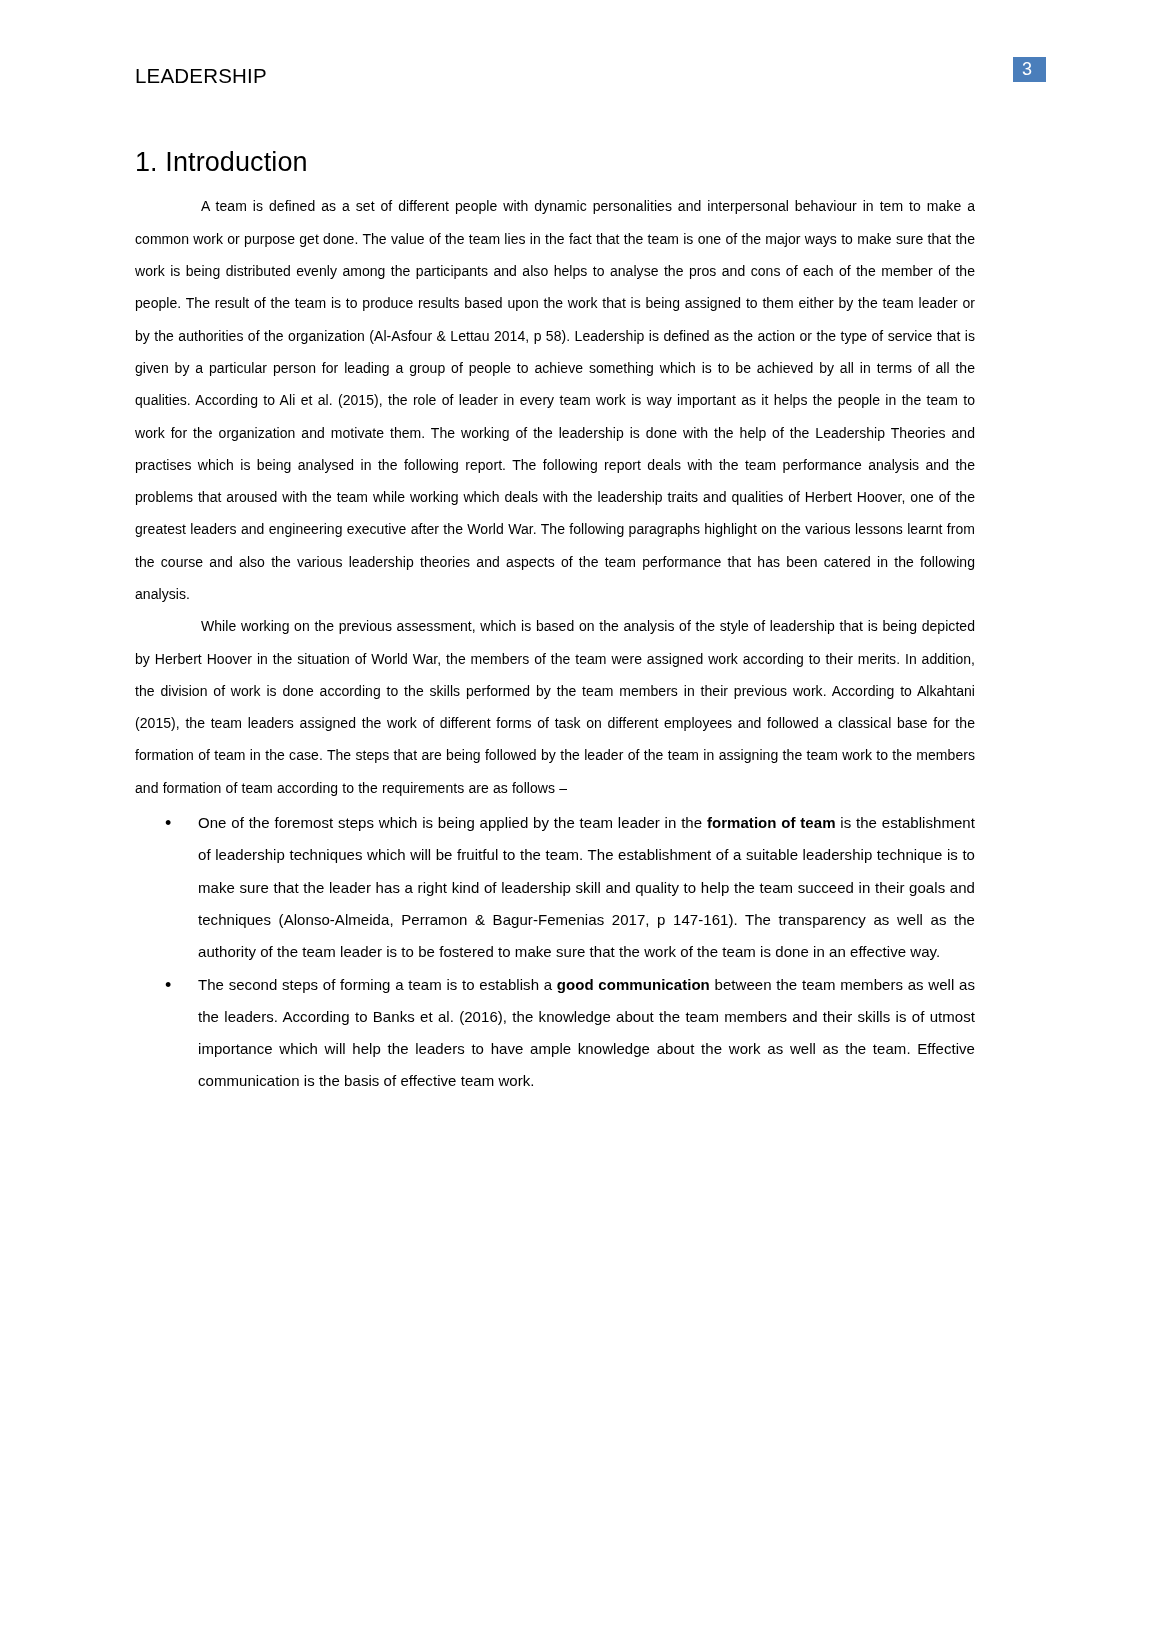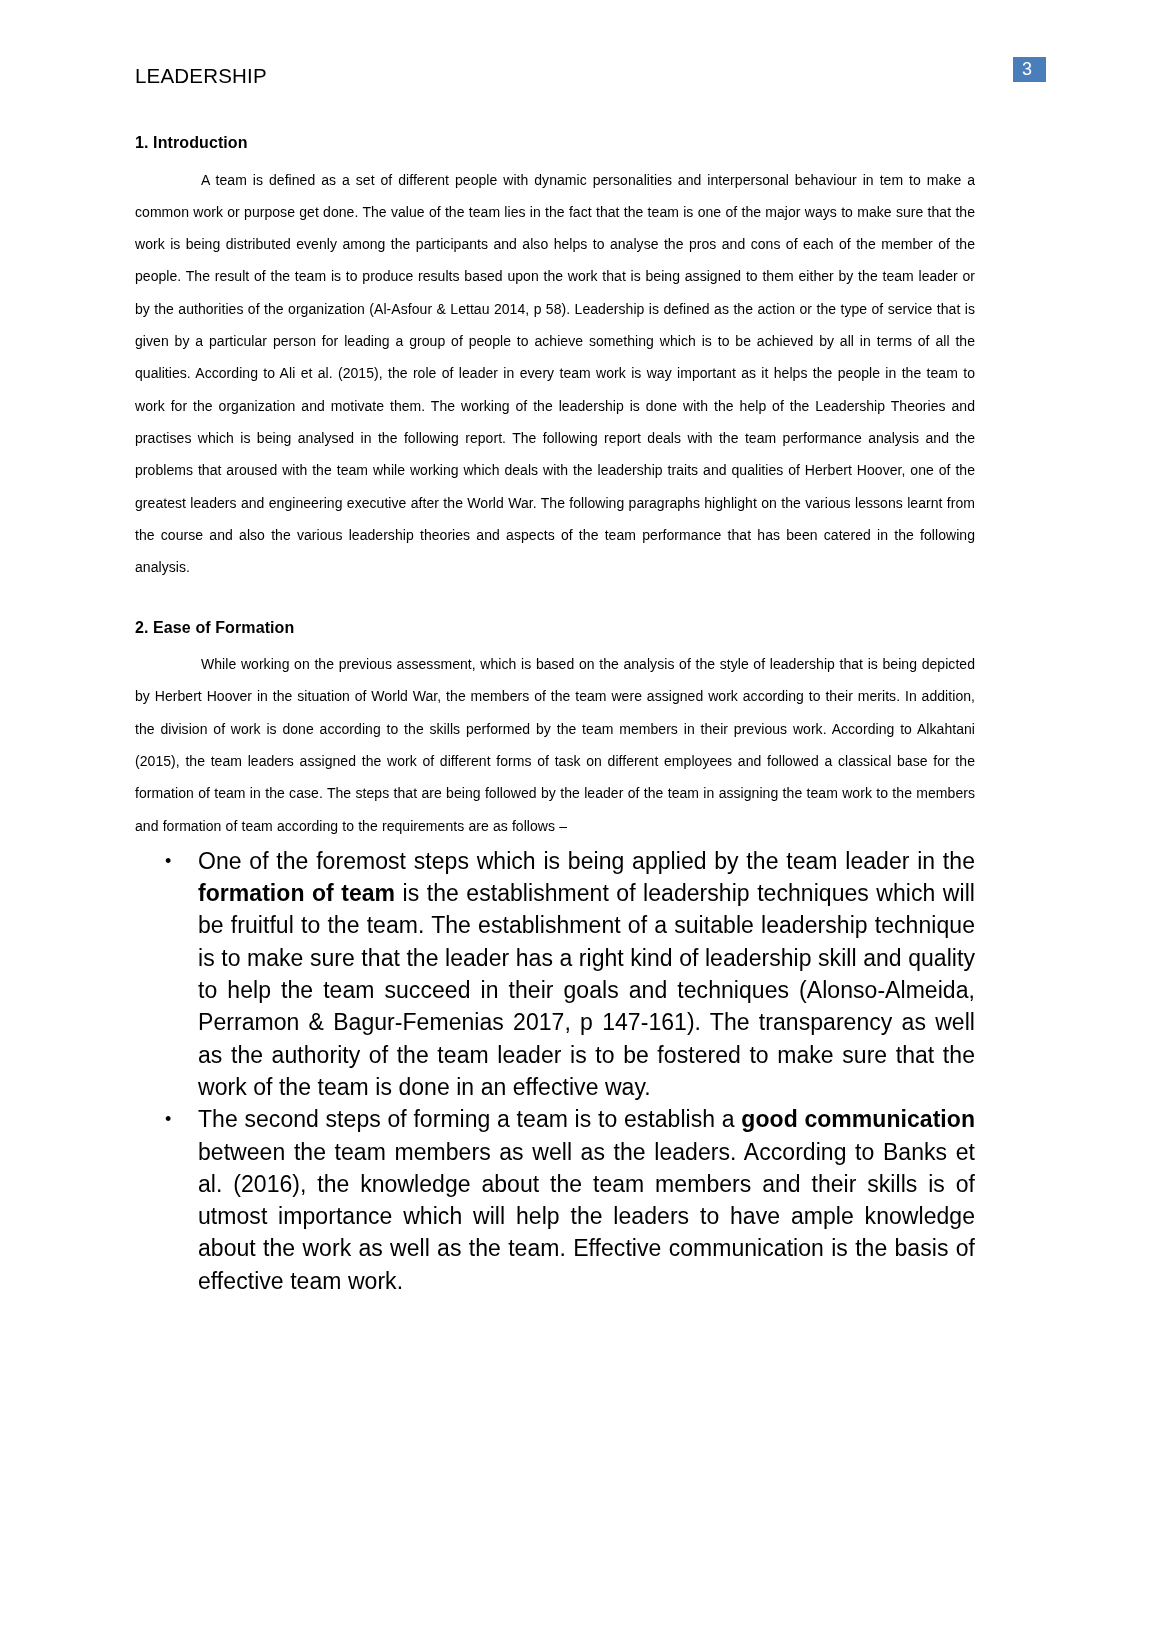--- a/index.html
+++ b/index.html
@@ -47,23 +47,23 @@
 
   
   .content {
     position: absolute;
     left: 135px;
     top: 132px;
     width: 840px;
   }
 
   h2.section-heading {
-    font-size: 16px;
-    font-weight: bold;
-    margin: 0 0 10px 0;
+    font-size: 27px;
+    font-weight: normal;
+    margin: 12px 0 10px 0;
     line-height: 1.35;
     letter-spacing: 0.1px;
   }
   h2.section-heading.second {
     margin-top: 34px;
     margin-bottom: 9px;
   }
 
   p.body-text {
     font-size: 14px;
@@ -90,21 +90,21 @@
   }
   ul.bullet-list li .bullet-marker {
     position: absolute;
     left: 30px;
     top: 0;
     font-size: 18px;
     line-height: 32.3px;
   }
   ul.bullet-list li .bullet-text {
     display: block;
-    font-size: 23px;
+    font-size: 15px;
     line-height: 32.3px;
     text-align: justify;
     text-justify: inter-word;
     letter-spacing: 0.05px;
   }
   b, strong { font-weight: bold; }
 </style>
 </head>
 <body>
 
@@ -113,21 +113,20 @@
   <div class="running-head">LEADERSHIP</div>
 
   <div class="page-number-badge">3</div>
 
   <div class="content">
 
     <h2 class="section-heading">1. Introduction</h2>
 
     <p class="body-text indented">A team is defined as a set of different people with dynamic personalities and interpersonal behaviour in tem to make a common work or purpose get done. The value of the team lies in the fact that the team is one of the major ways to make sure that the work is being distributed evenly among the participants and also helps to analyse the pros and cons of each of the member of the people. The result of the team is to produce results based upon the work that is being assigned to them either by the team leader or by the authorities of the organization (Al-Asfour &amp; Lettau 2014, p 58). Leadership is defined as the action or the type of service that is given by a particular person for leading a group of people to achieve something which is to be achieved by all in terms of all the qualities. According to Ali et al. (2015), the role of leader in every team work is way important as it helps the people in the team to work for the organization and motivate them. The working of the leadership is done with the help of the Leadership Theories and practises which is being analysed in the following report. The following report deals with the team performance analysis and the problems that aroused with the team while working which deals with the leadership traits and qualities of Herbert Hoover, one of the greatest leaders and engineering executive after the World War. The following paragraphs highlight on the various lessons learnt from the course and also the various leadership theories and aspects of the team performance that has been catered in the following analysis.</p>
 
-    <h2 class="section-heading second">2. Ease of Formation</h2>
 
     <p class="body-text indented">While working on the previous assessment, which is based on the analysis of the style of leadership that is being depicted by Herbert Hoover in the situation of World War, the members of the team were assigned work according to their merits. In addition, the division of work is done according to the skills performed by the team members in their previous work. According to Alkahtani (2015), the team leaders assigned the work of different forms of task on different employees and followed a classical base for the formation of team in the case. The steps that are being followed by the leader of the team in assigning the team work to the members and formation of team according to the requirements are as follows –</p>
 
     <ul class="bullet-list">
       <li>
         <span class="bullet-marker">•</span>
         <span class="bullet-text"><span>One of the foremost steps which is being applied by the team leader in the </span><b>formation of team</b><span> is the establishment of leadership techniques which will be fruitful to the team. The establishment of a suitable leadership technique is to make sure that the leader has a right kind of leadership skill and quality to help the team succeed in their goals and techniques (Alonso-Almeida, Perramon &amp; Bagur-Femenias 2017, p 147-161). The transparency as well as the authority of the team leader is to be fostered to make sure that the work of the team is done in an effective way.</span></span>
       </li>
       <li>
         <span class="bullet-marker">•</span>

